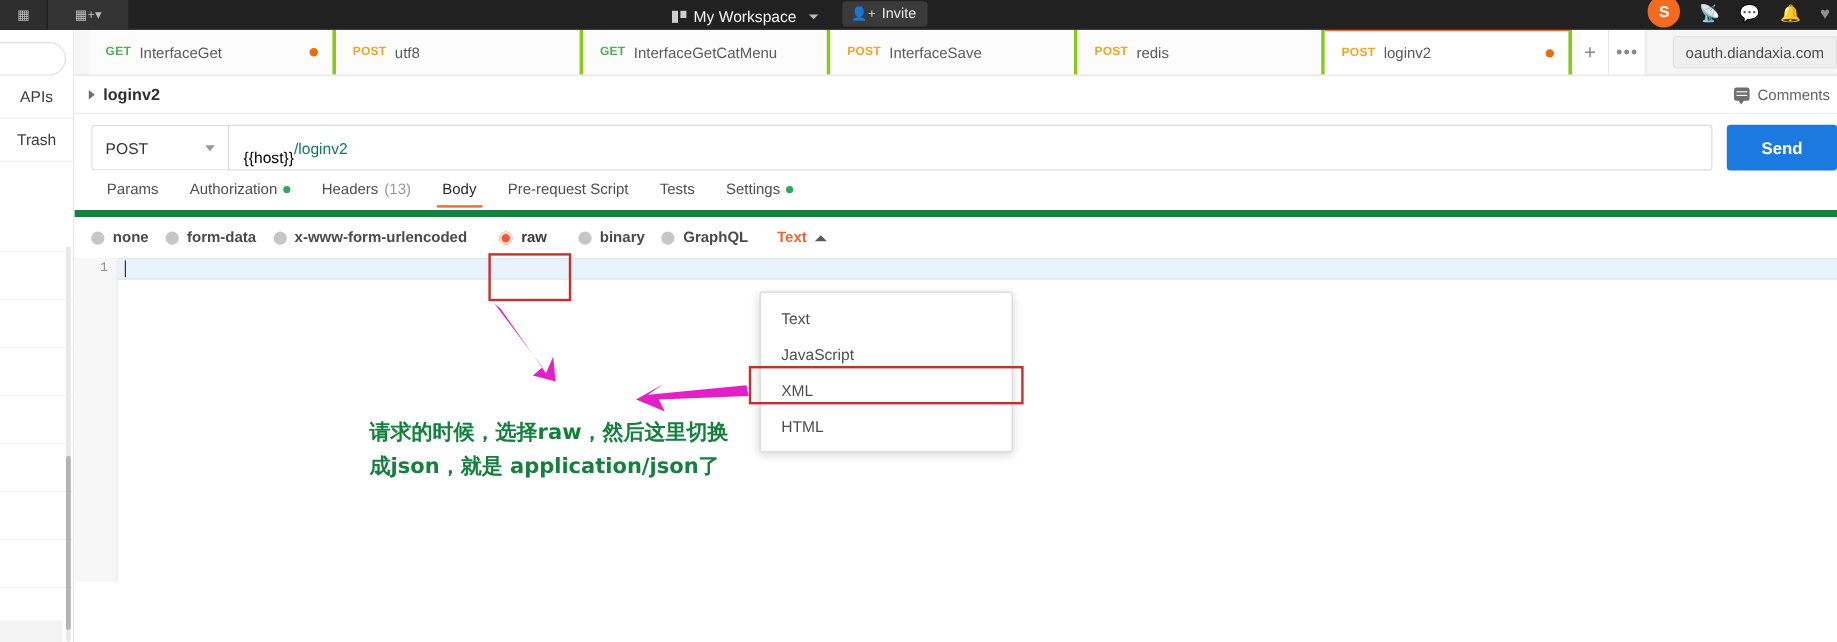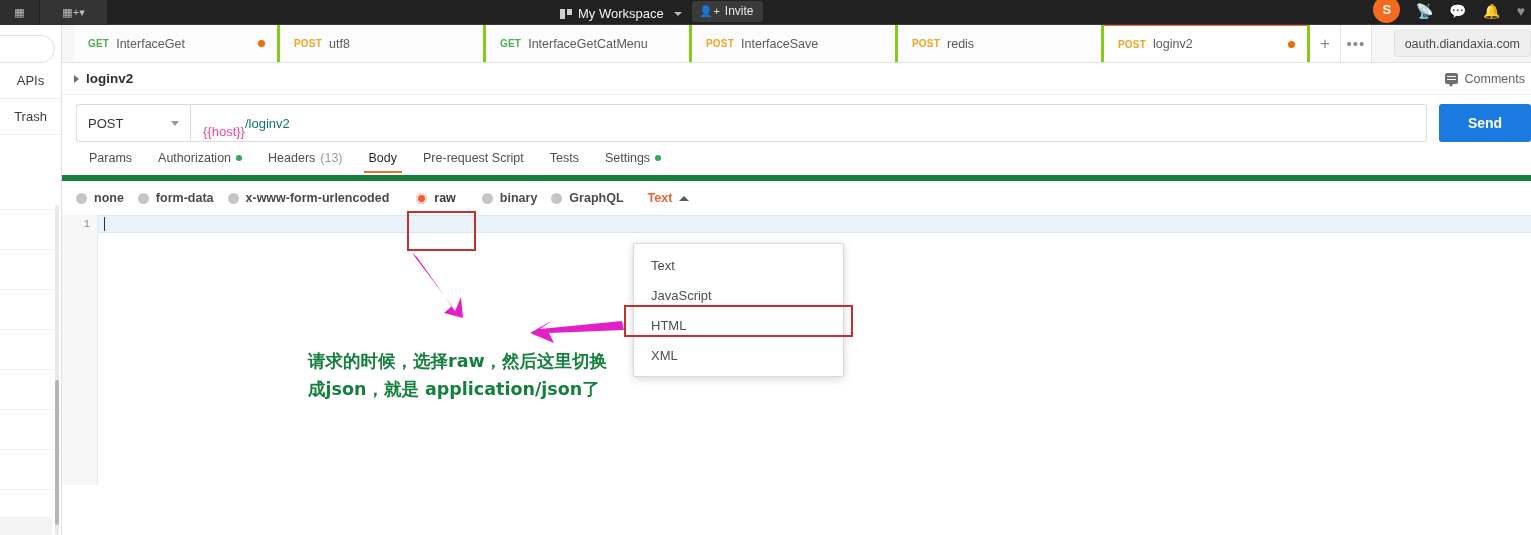--- a/index.html
+++ b/index.html
@@ -20,21 +20,21 @@
   }
   .topbar-left { position: absolute; left: 0; top: 0; height: 25px; display: flex; align-items: flex-start; }
   .tb-btn {
     height: 25px; min-width: 40px; background: #2e2e2e;
     display: flex; align-items: center; justify-content: center;
     color: #bdbdbd; font-size: 11px; border-right: 1px solid #212121;
   }
   .tb-btn.second { width: 68px; background: #333; }
   .ws-center {
     position: absolute; left: 560px; top: 0; height: 25px;
-    display: flex; align-items: center; gap: 10px;
+    display: flex; align-items: center; gap: 20px;
   }
   .ws-label {
     color: #f2f2f2; font-size: 13px; display: flex; align-items: center; gap: 6px;
     padding-top: 2px;
   }
   .ws-grid {
     display: inline-block; width: 12px; height: 10px;
     background:
       linear-gradient(#cfcfcf,#cfcfcf) 0 0/5px 10px no-repeat,
       linear-gradient(#cfcfcf,#cfcfcf) 7px 0/5px 6px no-repeat;
@@ -171,21 +171,21 @@
     padding: 0 11px; font-size: 13px; color: #343434;
   }
   .method-box .caret {
     width: 0; height: 0; border-left: 4px solid transparent; border-right: 4px solid transparent;
     border-top: 5px solid #9a9a9a;
   }
   .url-box {
     flex: 1; height: 38px; border: 1px solid #dcdcdc; border-radius: 0 3px 3px 0;
     display: flex; align-items: center; padding: 0 12px; font-size: 13px; background: #fff;
   }
-  .url-var { color: #ec4899; margin-top: 16px; }
+  .url-var { color: #000000; margin-top: 16px; }
   .url-rest { color: #0f766e; }
   .send-btn {
     margin-left: 12px; width: 92px; height: 38px; background: #1a7ae0;
     color: #fff; font-size: 14px; font-weight: bold;
     display: flex; align-items: center; justify-content: center;
     border-radius: 3px; border: none;
   }
 
   
   .reqtabs {
@@ -473,24 +473,24 @@
   </div>
 
   <div class="dropdown">
     <div class="dd-item">
       <span>Text</span>
     </div>
     <div class="dd-item">
       <span>JavaScript</span>
     </div>
     <div class="dd-item">
+      <span>XML</span>
+    </div>
+    <div class="dd-item">
       <span>HTML</span>
-    </div>
-    <div class="dd-item">
-      <span>XML</span>
     </div>
   </div>
 
   <div class="anno-box-raw"></div>
   <div class="anno-box-json"></div>
 
   <svg class="arrows" viewBox="0 0 1531 535">
     <g fill="#e320c8">
       <polygon points="417,257 455,311 461,297 463,318 444,313 452,306 412,253"></polygon>
       <polygon points="622,321 540,329 553,320 530,333 554,343 549,333 624,330"></polygon>

